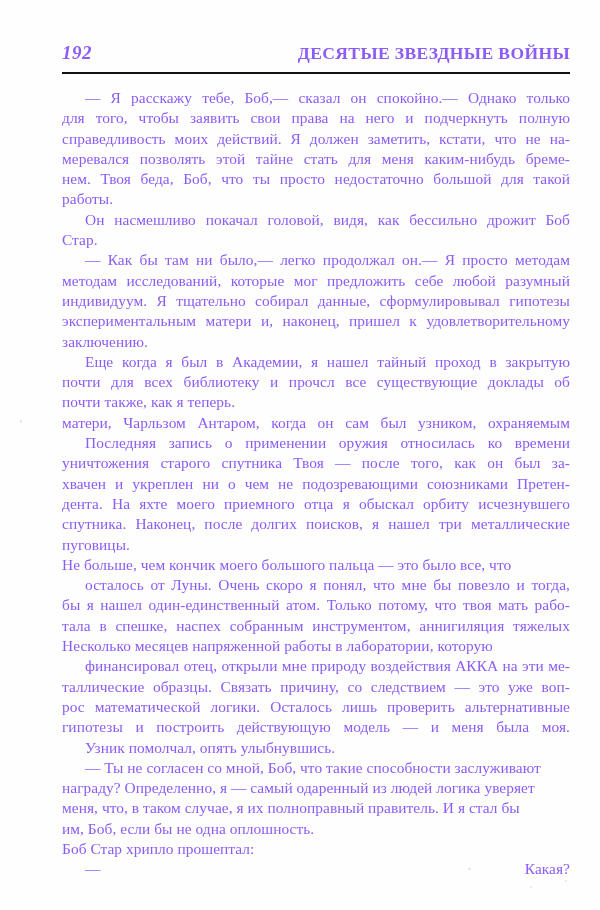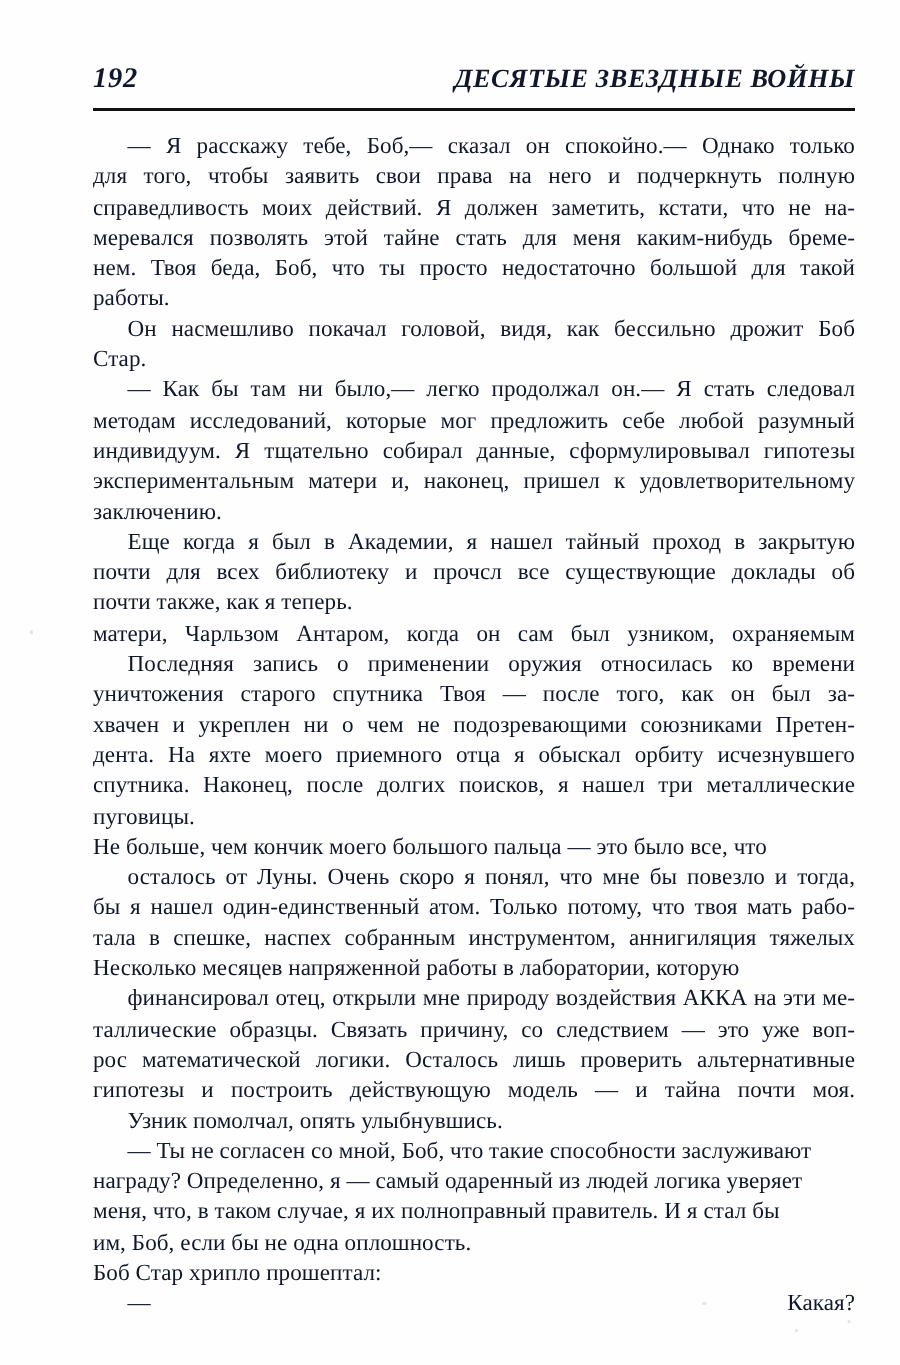--- a/index.html
+++ b/index.html
@@ -7,40 +7,39 @@
     padding: 0;
     background: #ffffff;
   }
   .page {
     position: relative;
     width: 600px;
     height: 910px;
     background: #fefefe;
     overflow: hidden;
     font-family: "Liberation Serif", "DejaVu Serif", serif;
-    color: #0f172a;
+    color: #8b5cf6;
   }
   
   .header {
     position: absolute;
     left: 62px;
     top: 42px;
     width: 508px;
     display: flex;
     align-items: baseline;
     justify-content: space-between;
   }
   .folio {
     font-style: italic;
     font-weight: 700;
     font-size: 19px;
     letter-spacing: 0.5px;
   }
   .runtitle {
-    font-style: italic;
     font-weight: 700;
     font-size: 17.5px;
     letter-spacing: 0.4px;
     white-space: nowrap;
     text-align: right;
   }
   .header-rule {
     position: absolute;
     left: 62px;
     top: 72px;
@@ -99,21 +98,21 @@
 
   <div class="textblock">
       <span class="line just indent">— Я расскажу тебе, Боб,— сказал он спокойно.— Однако только</span>
       <span class="line just">для того, чтобы заявить свои права на него и подчеркнуть полную</span>
       <span class="line just">справедливость моих действий. Я должен заметить, кстати, что не на-</span>
       <span class="line just">меревался позволять этой тайне стать для меня каким-нибудь бреме-</span>
       <span class="line just">нем. Твоя беда, Боб, что ты просто недостаточно большой для такой</span>
       <span class="line just last">работы.</span>
       <span class="line just indent">Он насмешливо покачал головой, видя, как бессильно дрожит Боб</span>
       <span class="line just last">Стар.</span>
-      <span class="line just indent">— Как бы там ни было,— легко продолжал он.— Я стать следовал</span>
+      <span class="line just indent">— Как бы там ни было,— легко продолжал он.— Я просто методам</span>
       <span class="line just">методам исследований, которые мог предложить себе любой разумный</span>
       <span class="line just">индивидуум. Я тщательно собирал данные, сформулировывал гипотезы</span>
       <span class="line just">экспериментальным матери и, наконец, пришел к удовлетворительному</span>
       <span class="line just last">заключению.</span>
       <span class="line just indent">Еще когда я был в Академии, я нашел тайный проход в закрытую</span>
       <span class="line just">почти для всех библиотеку и прочсл все существующие доклады об</span>
       <span class="line just last">почти также, как я теперь.</span>
       <span class="line just">матери, Чарльзом Антаром, когда он сам был узником, охраняемым</span>
       <span class="line just indent">Последняя запись о применении оружия относилась ко времени</span>
       <span class="line just">уничтожения старого спутника Твоя — после того, как он был за-</span>
@@ -122,21 +121,21 @@
       <span class="line just">спутника. Наконец, после долгих поисков, я нашел три металлические</span>
       <span class="line just">пуговицы.</span>
       <span class="line just last">Не больше, чем кончик моего большого пальца — это было все, что</span>
       <span class="line just indent">осталось от Луны. Очень скоро я понял, что мне бы повезло и тогда, если</span>
       <span class="line just">бы я нашел один-единственный атом. Только потому, что твоя мать рабо-</span>
       <span class="line just">тала в спешке, наспех собранным инструментом, аннигиляция тяжелых</span>
       <span class="line just last">Несколько месяцев напряженной работы в лаборатории, которую</span>
       <span class="line just indent">финансировал отец, открыли мне природу воздействия АККА на эти ме-</span>
       <span class="line just">таллические образцы. Связать причину, со следствием — это уже воп-</span>
       <span class="line just">рос математической логики. Осталось лишь проверить альтернативные</span>
-      <span class="line just">гипотезы и построить действующую модель — и тайна почти моя.</span>
+      <span class="line just">гипотезы и построить действующую модель — и меня была моя.</span>
       <span class="line just indent last">Узник помолчал, опять улыбнувшись.</span>
       <span class="line just indent last">— Ты не согласен со мной, Боб, что такие способности заслуживают</span>
       <span class="line just last">награду? Определенно, я — самый одаренный из людей логика уверяет</span>
       <span class="line just last">меня, что, в таком случае, я их полноправный правитель. И я стал бы</span>
       <span class="line just last">им, Боб, если бы не одна оплошность.</span>
       <span class="line just last">Боб Стар хрипло прошептал:</span>
       <span class="line just indent">— Какая?</span>
     </div>
 
   <div class="speck" style="left:468px; top:868px; width:3px; height:2px;"></div>

